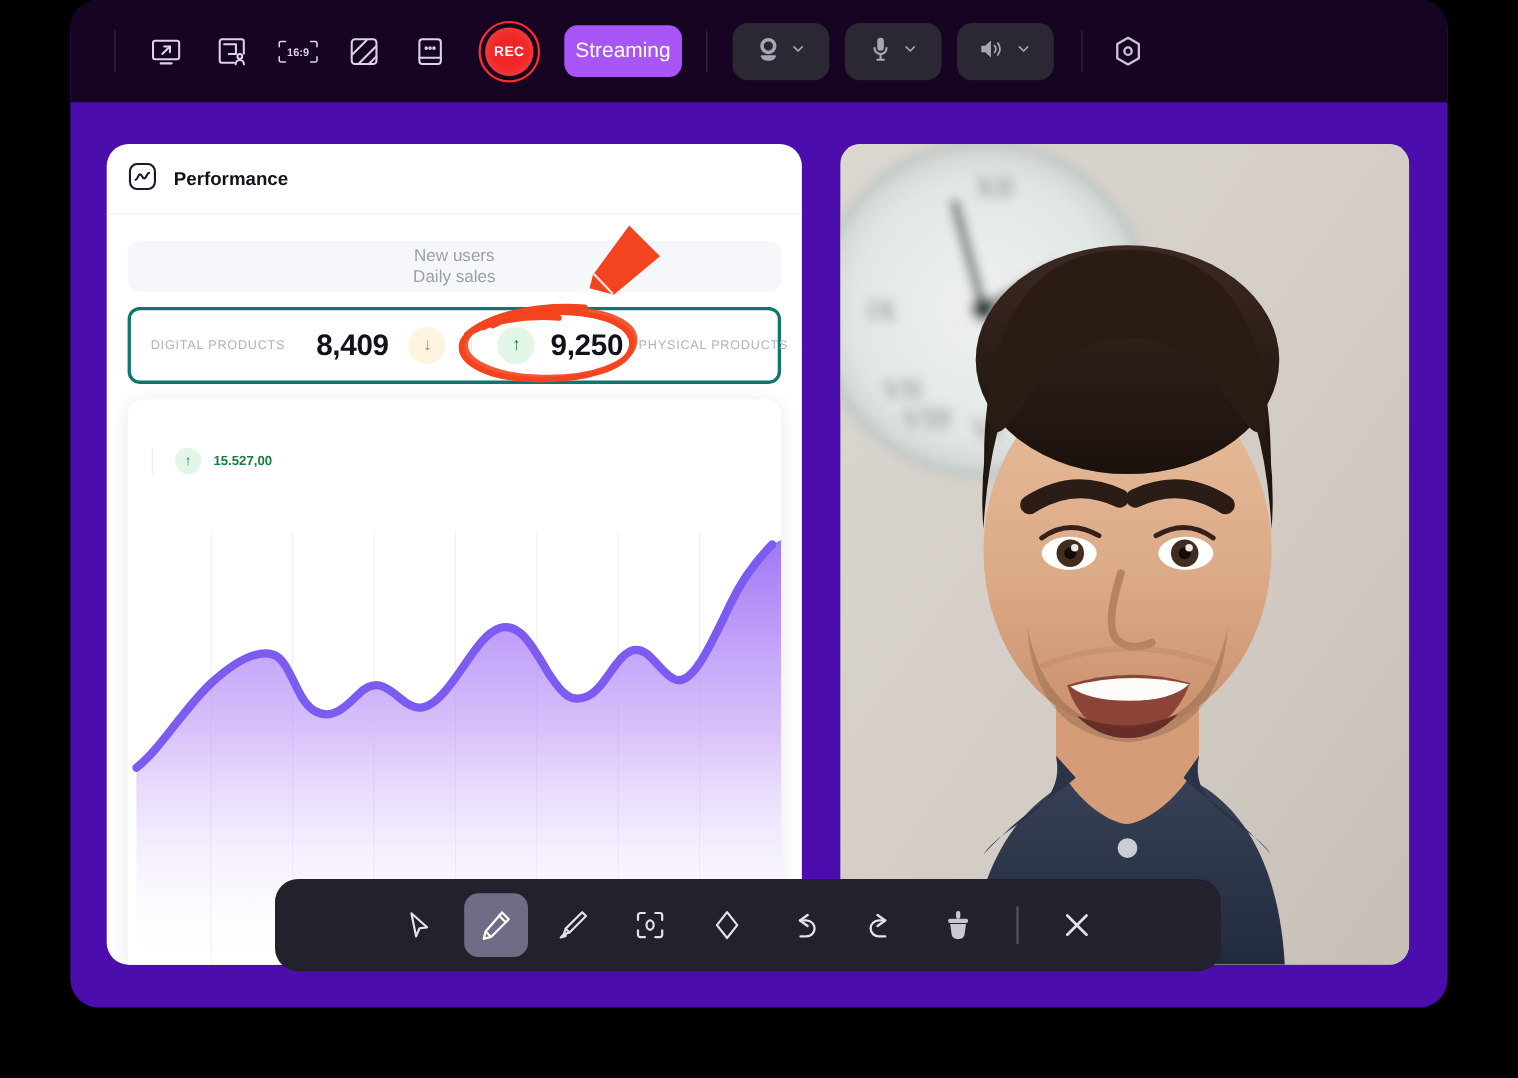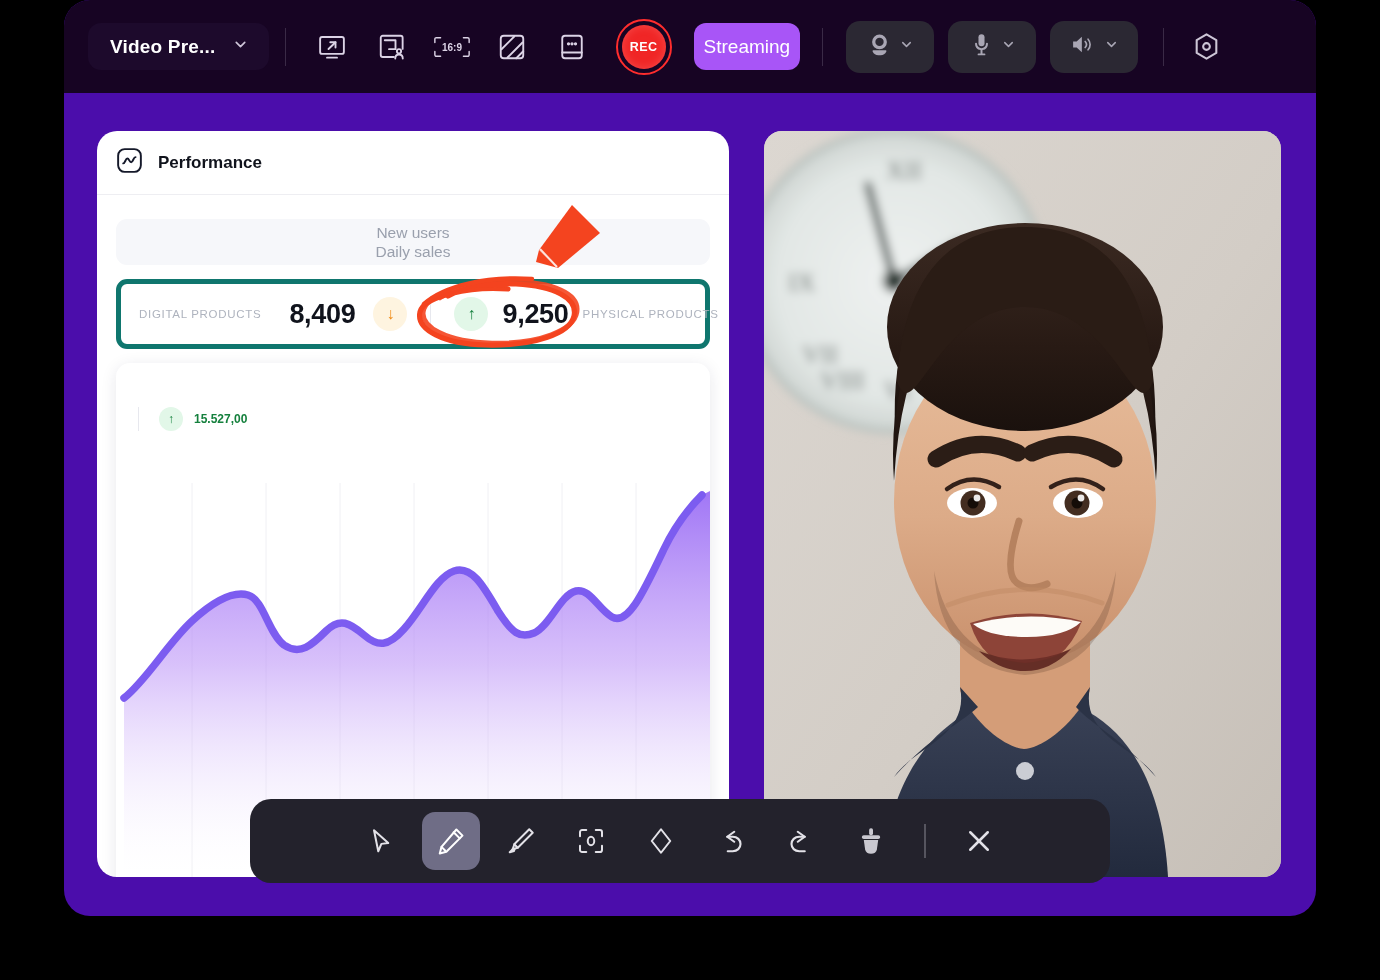--- a/index.html
+++ b/index.html
@@ -169,21 +169,21 @@
   .tab.active {
     background: #fff;
     color: #131722;
     font-weight: bold;
     box-shadow: 0 1px 3px rgba(20,20,40,.10);
   }
 
   #stats-row {
     margin: 14px 19px 0 19px;
     height: 70px;
-    border: 5px solid #0f766e;
+    border: 3px solid #0f766e;
     border-radius: 11px;
     display: flex;
     align-items: center;
     padding: 0 18px;
   }
   .stat-label {
     font-size: 11.5px;
     color: #aeb3be;
     letter-spacing: .7px;
     white-space: nowrap;
@@ -295,28 +295,20 @@
     flex: none;
   }
 </style>
 </head>
 <body>
 
 <div id="app-window">
 
   <div id="top-toolbar">
 
-    <div class="preset-chip">
-      <span class="label">Video Pre...</span>
-      <span>
-        <svg width="17" height="17" viewBox="0 0 24 24" fill="none" stroke="#cfc6da" stroke-width="2.3" stroke-linecap="round" stroke-linejoin="round">
-            <polyline points="6 9 12 15 18 9"></polyline>
-          </svg>
-      </span>
-    </div>
 
     <div class="tb-sep"></div>
 
     <div class="tb-icon">
       <svg width="30" height="30" viewBox="0 0 24 24" fill="none" stroke="#dcd3e6" stroke-width="1.5" stroke-linecap="round" stroke-linejoin="round">
         <rect x="2.5" y="4" width="19" height="13.5" rx="1.6"></rect>
         <line x1="8" y1="20.5" x2="16" y2="20.5"></line>
         <path d="M9.2 13.6 L14.8 8.2"></path>
           <polyline points="10.6 8.2 14.8 8.2 14.8 12.4"></polyline>
       </svg>

